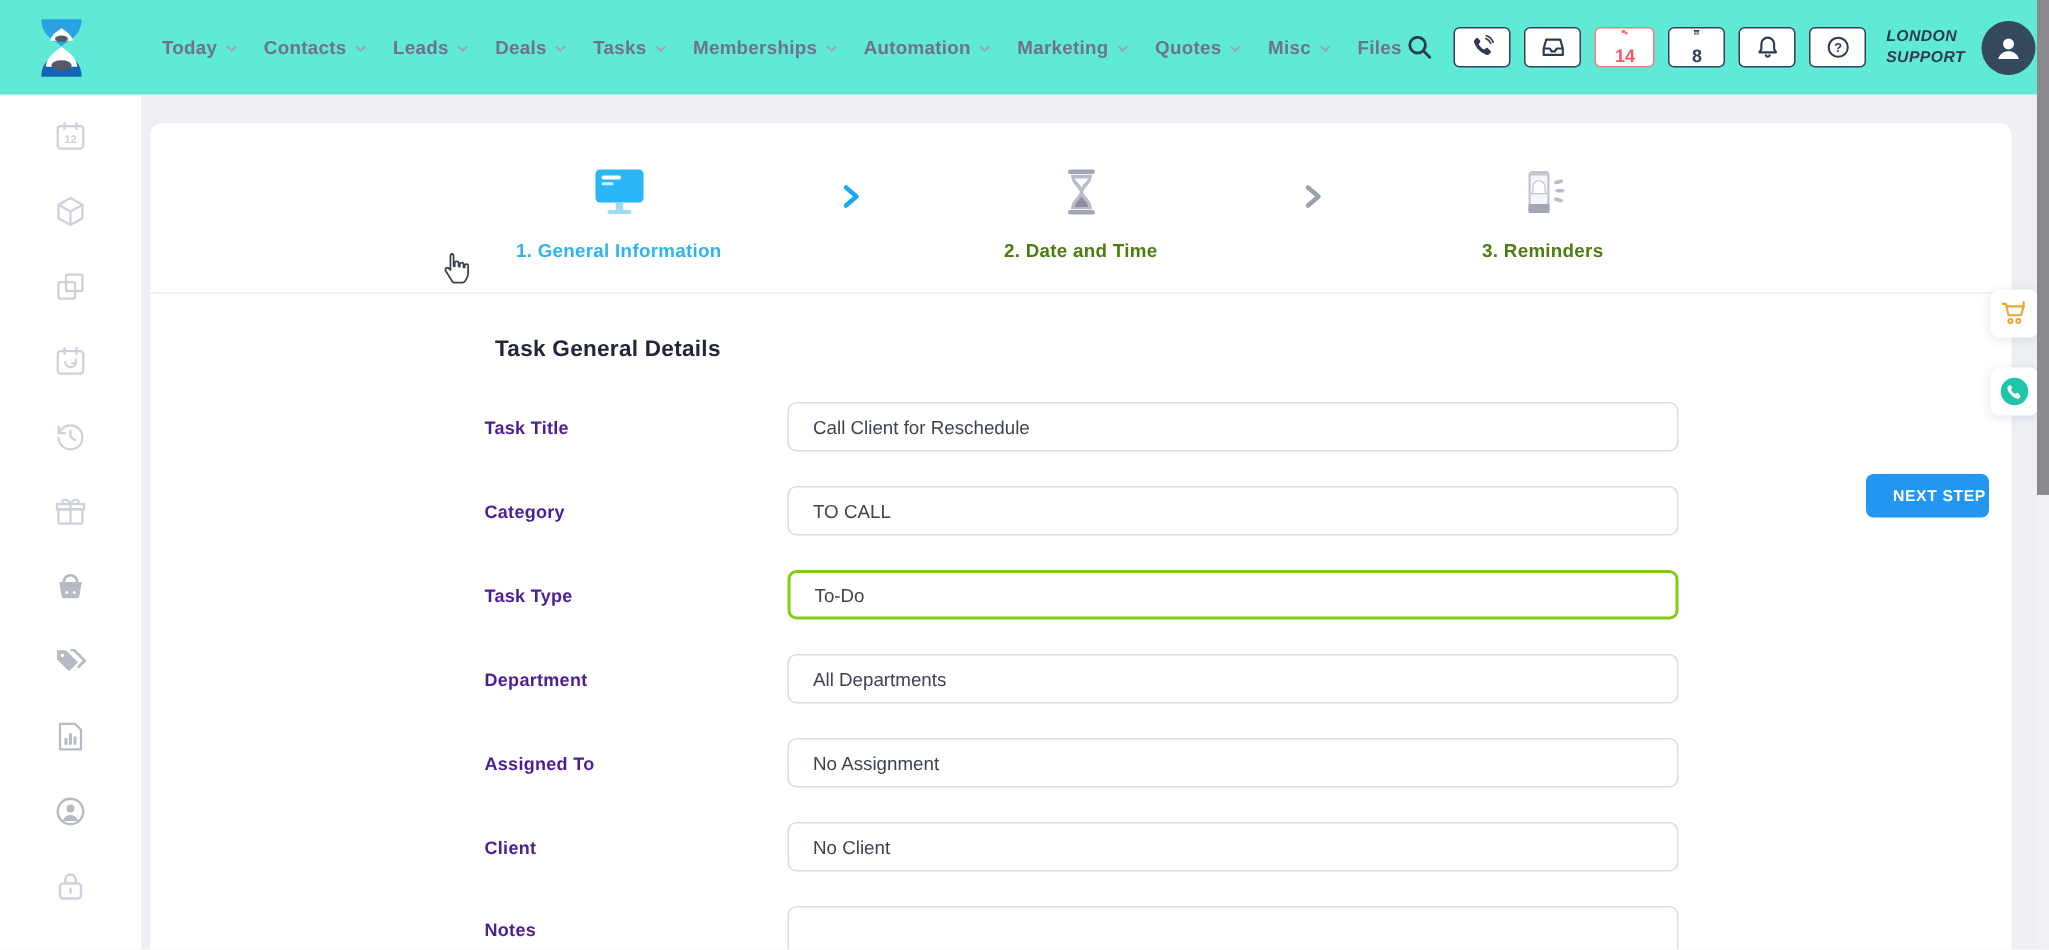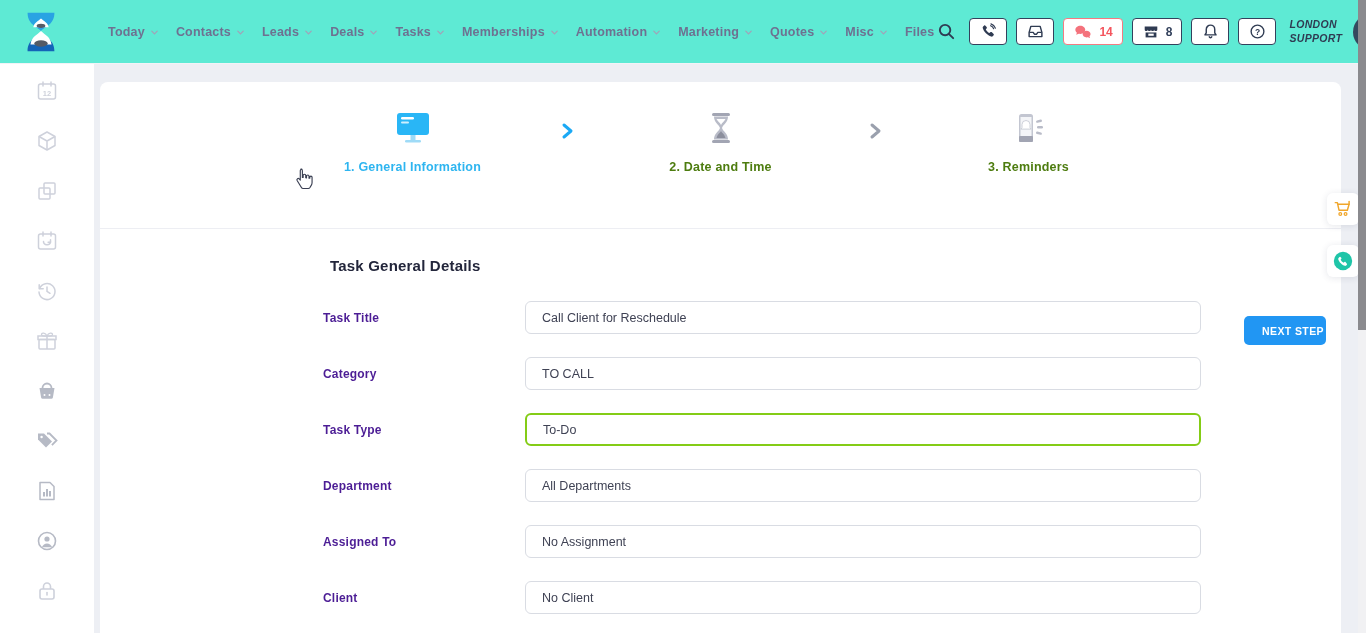--- a/index.html
+++ b/index.html
@@ -21,21 +21,21 @@
   .nav-item {
     display:flex; align-items:center; gap:5px; cursor:pointer;
     font-size:12.5px; font-weight:bold; color:#6e7191; letter-spacing:.2px;
   }
   .nav-chev { width:9px; height:9px; margin-top:2px; }
   .header-right { margin-left:auto; display:flex; align-items:center; gap:9px; margin-right:12px; }
   .search-btn { width:24px; height:24px; display:flex; align-items:center; justify-content:center; cursor:pointer; margin-right:2px; }
   .icon-btn {
     height:27px; min-width:38px; padding:0 9px; background:#fff;
     border:1.6px solid #33415c; border-radius:4px;
-    display:flex; align-items:center; justify-content:center; gap:6px; cursor:pointer;
+    display:flex; align-items:center; justify-content:center; gap:6px; cursor:pointer;flex-direction:column;
   }
   .icon-btn .count { font-size:12px; font-weight:bold; color:#33415c; }
   .icon-btn.red { border-color:#f republic;}
   .icon-btn.red { border-color:#f47b82; }
   .icon-btn.red .count { color:#f4555e; }
   .account-name {
     font-size:10.5px; font-weight:bold; color:#2f3b52; line-height:1.3;
     letter-spacing:.3px; margin-left:4px;font-style:italic;
   }
   .avatar {
@@ -47,37 +47,37 @@
     position:absolute; top:64px; left:0; width:94px; bottom:0; background:#fff;
     display:flex; flex-direction:column; align-items:center; padding-top:15px; gap:26px; z-index:10;
   }
   .side-item { width:24px; height:24px; cursor:pointer; display:flex; align-items:center; justify-content:center; }
   
   .card {
     position:absolute; left:100px; top:82px; width:1241px; height:600px;
     background:#fff; border-radius:8px;
   }
   .wizard {
-    height:147px; border-bottom:1px solid #edeef3;
+    height:114px; border-bottom:1px solid #edeef3;
     display:flex; justify-content:center; align-items:flex-start; padding-top:28px;
   }
   .step { width:250px; text-align:center; cursor:pointer; }
   .step .step-icon { height:36px; display:flex; align-items:center; justify-content:center; }
   .step .step-label { margin-top:14px; font-size:12.5px; font-weight:bold; color:#4d7c0f; letter-spacing:.2px; }
   .step.active .step-label { color:#2eb5f0; }
   .wiz-chev { margin:12px 22px 0 22px; }
   
   .form-area { padding:28px 0 0 223px; }
   .form-title { font-size:15px; font-weight:bold; color:#23263b; margin:0 0 27px 7px; letter-spacing:.2px; }
   .form-row { display:flex; align-items:center; margin-bottom:23px; }
   .form-row.top { align-items:flex-start; }
   .form-row.top .field-label { padding-top:9px; }
   .field-label { width:202px; font-size:12px; font-weight:bold; color:#4c1d95; letter-spacing:.2px; }
   .field-input {
-    width:676px; height:33px; border:1px solid #d9dce3; border-radius:6px;
+    width:594px; height:33px; border:1px solid #d9dce3; border-radius:6px;
     padding:0 16px; font-size:12.5px; color:#3f4254; outline:none;
     font-family:"Liberation Sans", sans-serif; background:#fff;
   }
   .field-input.focused { border:2px solid #84cc16; }
   .field-textarea {
     width:594px; height:90px; border:1px solid #d9dce3; border-radius:6px;
     padding:10px 16px; font-size:12.5px; color:#3f4254; outline:none; resize:none;
     font-family:"Liberation Sans", sans-serif; background:#fff;
   }
   

